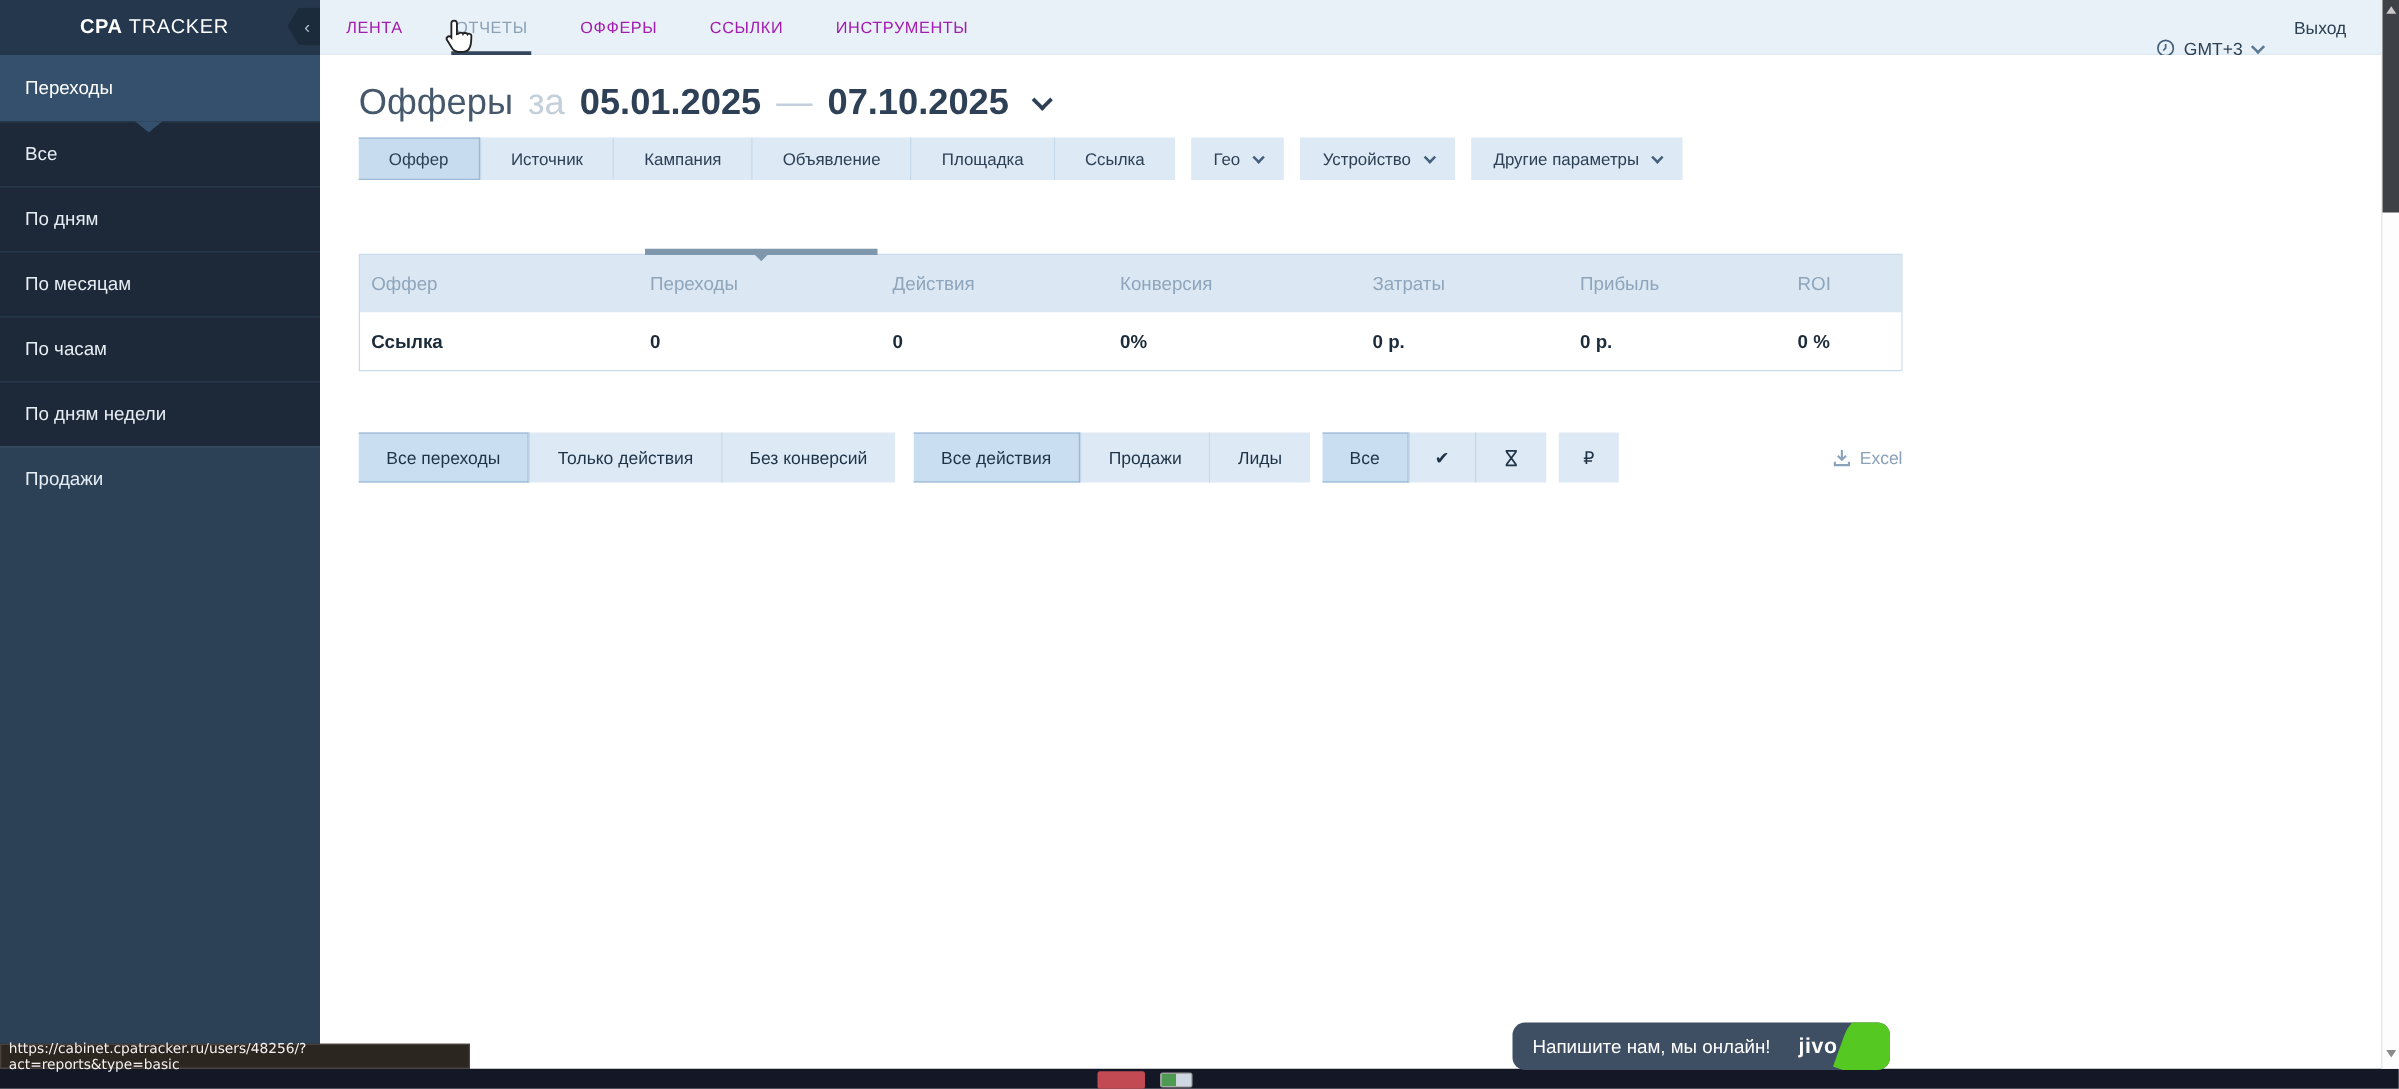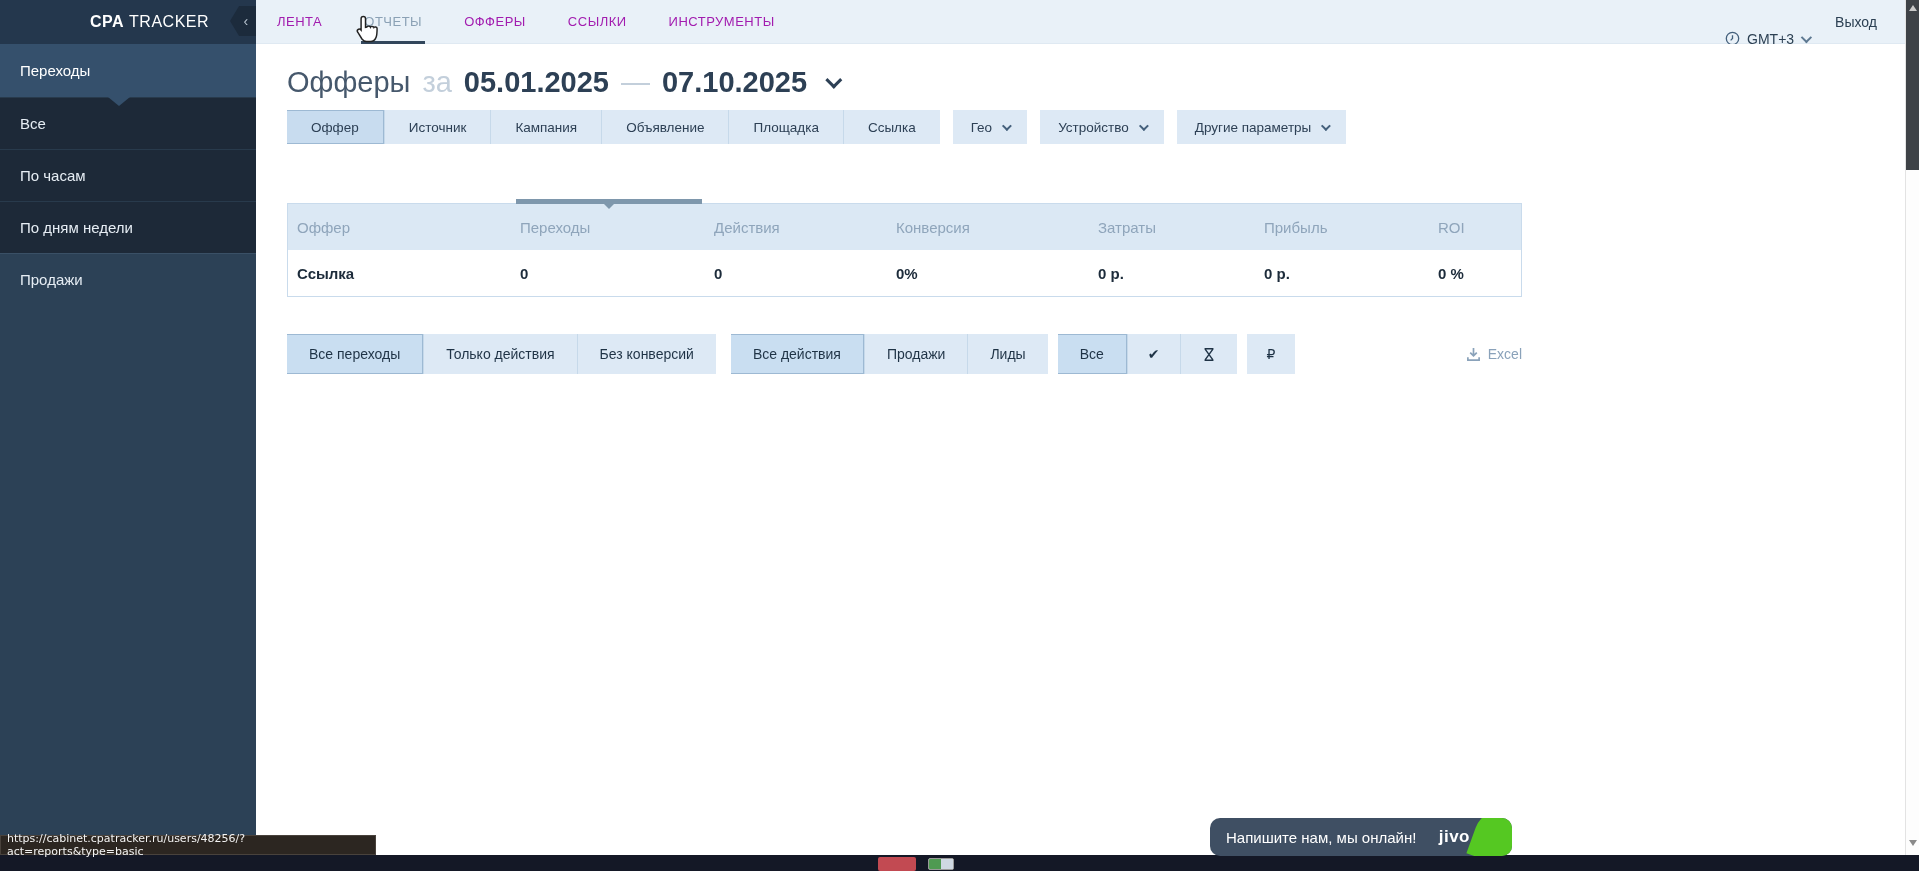--- a/index.html
+++ b/index.html
@@ -17,21 +17,21 @@
     bottom:0; height:3px; background:#33475c; }
   #nav-right { margin-left:auto; display:flex; align-items:center; gap:26px; padding-right:28px; }
   .tz { display:flex; align-items:center; gap:7px; font-size:14px; color:#2c4053; cursor:pointer;margin-top:34px; }
   .chev { width:8px; height:8px; border-right:2px solid #5d7astro; border-right:2px solid #5d7891;
     border-bottom:2px solid #5d7891; transform:rotate(45deg) translateY(-2px); }
   .logout { font-size:14px; color:#2c4053; cursor:pointer; }
 
   
   #sidebar { left:0; top:0; width:256px; height:838px; background:#2c4156; }
   #logo-band { height:44px; background:#24374d; display:flex; align-items:center;
-    padding-left:90px; color:#fff; font-size:16px; letter-spacing:.5px; position:relative; }
+    padding-left:64px; color:#fff; font-size:16px; letter-spacing:.5px; position:relative; }
   #logo-band b { font-weight:700; margin-right:5px; }
   #collapse { position:absolute; right:0; top:6px; width:26px; height:30px; background:#1c2b3c;
     clip-path:polygon(35% 0,100% 0,100% 100%,35% 100%,0 50%); display:flex; align-items:center;
     justify-content:center; color:#b9c5d1; font-size:14px; cursor:pointer; padding-left:6px; }
   .side-item { height:52px; display:flex; align-items:center; padding-left:20px;
     font-size:15px; color:#e6edf4; cursor:pointer; position:relative; }
   .side-head { height:53px; background:#35506c; color:#fff; }
   .side-head .notch { position:absolute; left:108px; bottom:-9px; width:0; height:0;
     border-left:11px solid transparent; border-right:11px solid transparent;
     border-top:9px solid #35506c; z-index:2; }
@@ -69,21 +69,21 @@
   .trow { display:flex; height:46px; align-items:center; }
   .thead { background:#dbe8f4; }
   .thead .tcell { color:#8fa5bb; font-size:15px; cursor:pointer; }
   .tbody-row { background:#fff; }
   .tbody-row .tcell { color:#1c2b3a; font-size:15px; font-weight:700; }
   .tcell { flex:0 0 auto; }
   .c0 { width:232px; padding-left:9px; } .c1 { width:194px; } .c2 { width:182px; }
   .c3 { width:202px; } .c4 { width:166px; } .c5 { width:174px; } .c6 { flex:1 1 auto; }
 
   
-  #filters { position:absolute; left:31px; top:290px; width:1235px; height:40px;
+  #filters { position:absolute; left:31px; top:302px; width:1235px; height:40px;
     display:flex; align-items:center; }
   .fgroup { display:flex; }
   .fbtn { height:40px; display:flex; align-items:center; justify-content:center;
     background:#dde9f5; color:#1f3346; font-size:14px; cursor:pointer;
     border-left:1px solid #c6d9ea; padding:0 22px; }
   .fgroup .fbtn:first-child { border-left:none; }
   .fbtn.active { background:#c9def1; border:1px solid #9db9d3; }
   .fbtn.icon-btn { padding:0 20px; }
   .gap15 { width:15px; } .gap10 { width:10px; }
   #excel-link { margin-left:auto; display:flex; align-items:center; gap:7px;
@@ -130,20 +130,26 @@
     </div>
   </div>
   <div class="side-item side-head">
     <span>Переходы</span>
     <i class="notch"></i>
   </div>
   <div class="side-item side-sub">
     <span>Все</span>
   </div>
   <div class="side-item side-sub">
+    <span>По дням</span>
+  </div>
+  <div class="side-item side-sub">
+    <span>По месяцам</span>
+  </div>
+  <div class="side-item side-sub">
     <span>По часам</span>
   </div>
   <div class="side-item side-sub">
     <span>По дням недели</span>
   </div>
   <div class="side-item side-sec">
     <span>Продажи</span>
   </div>
 </div>
 

